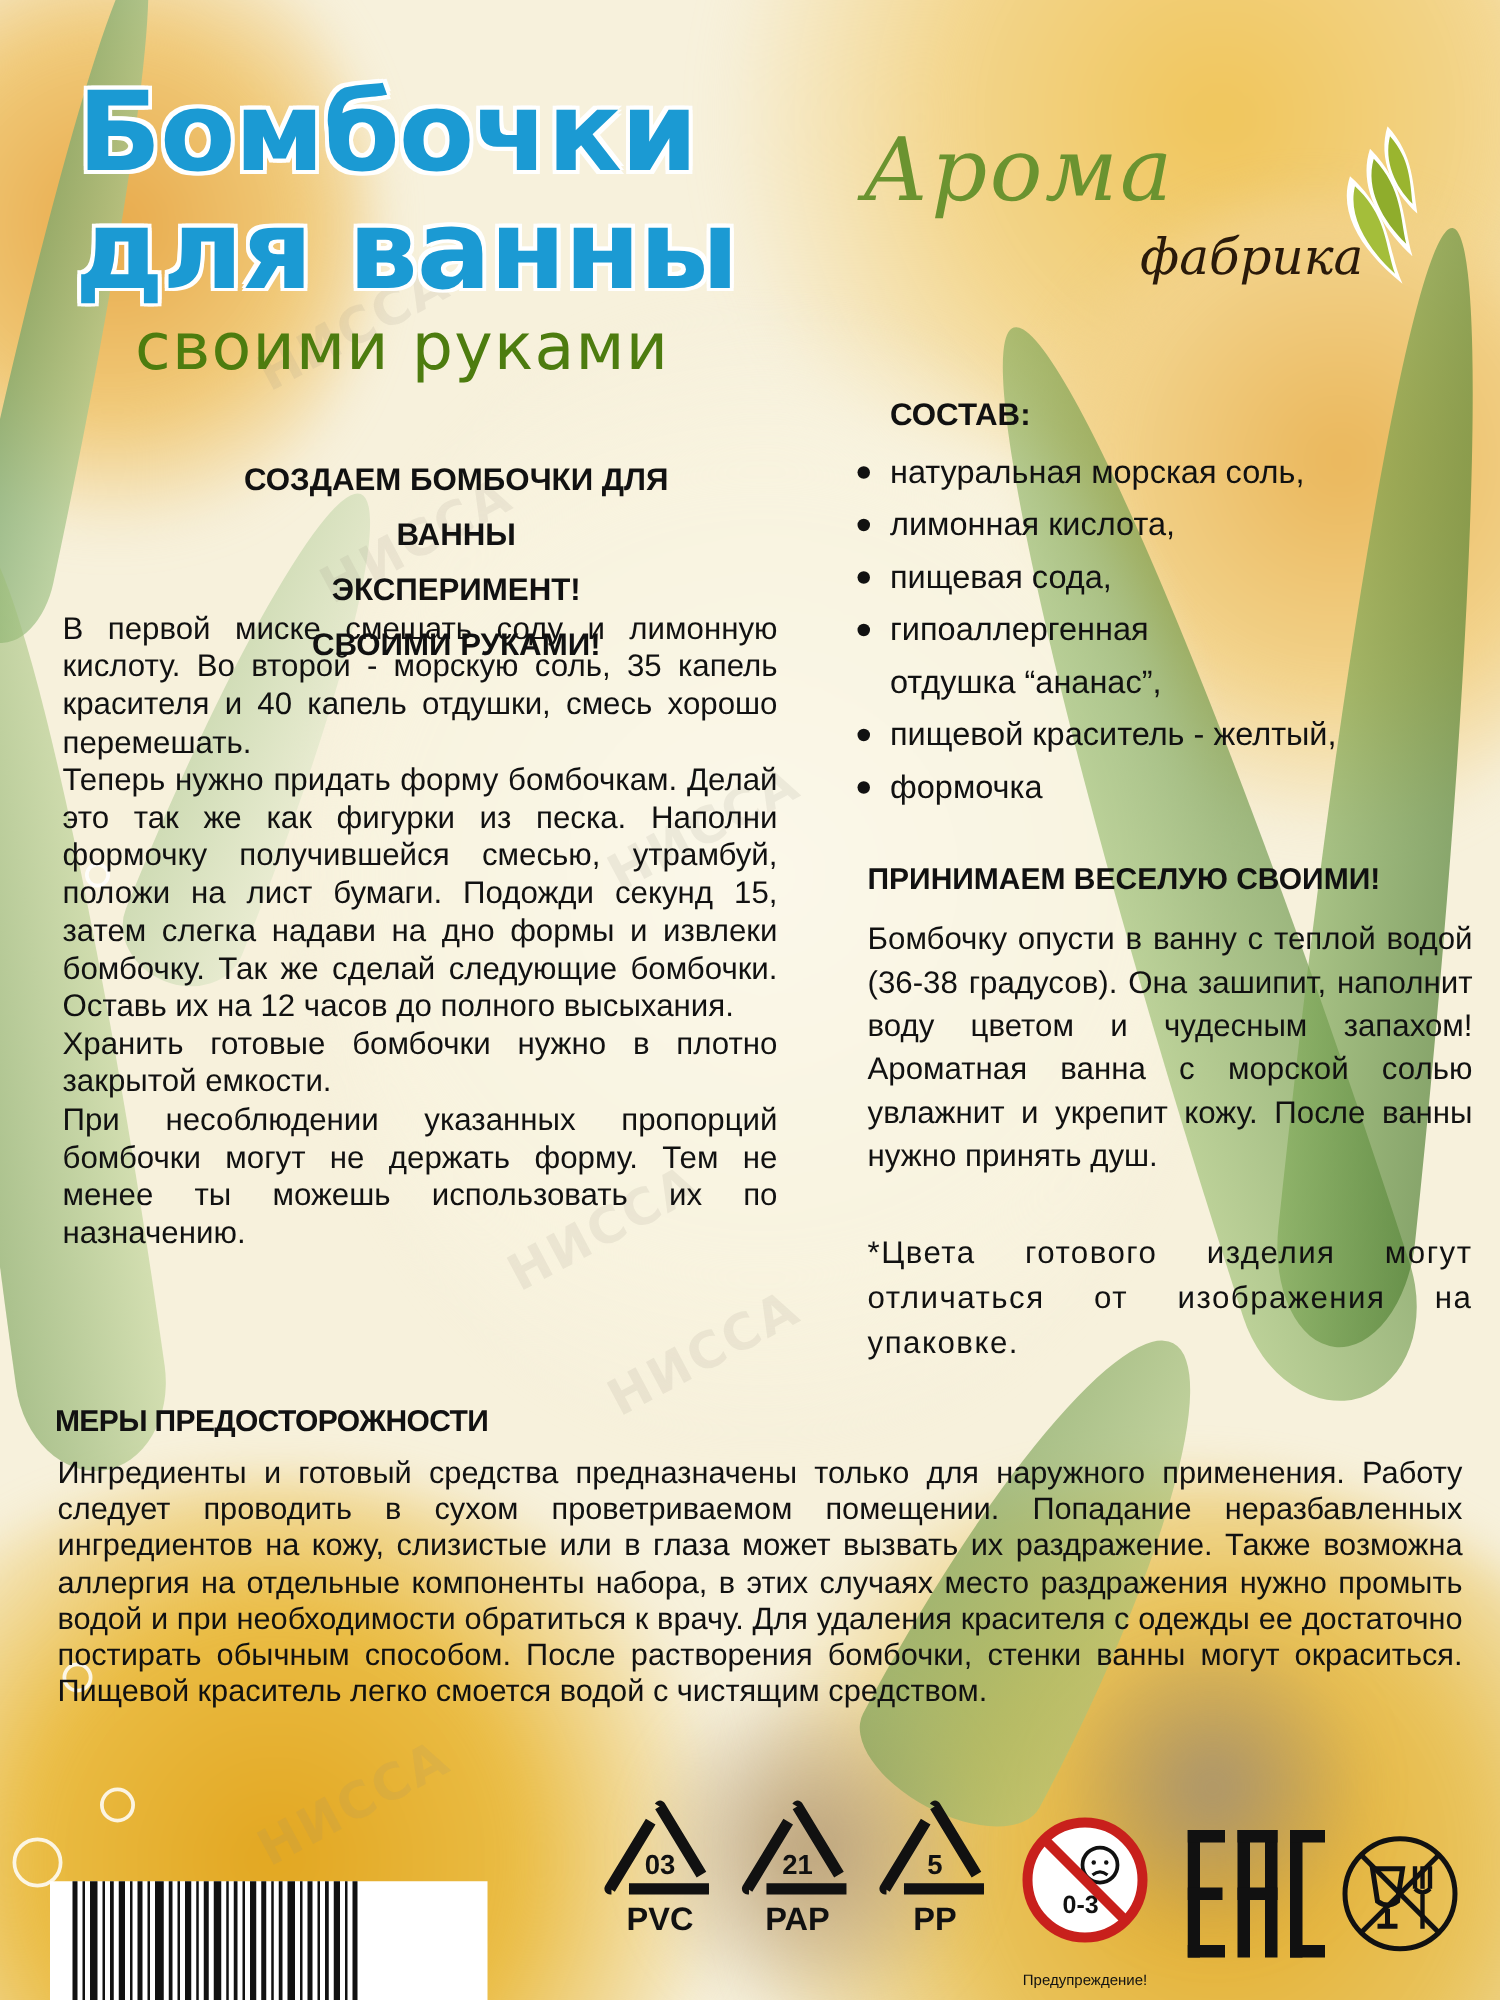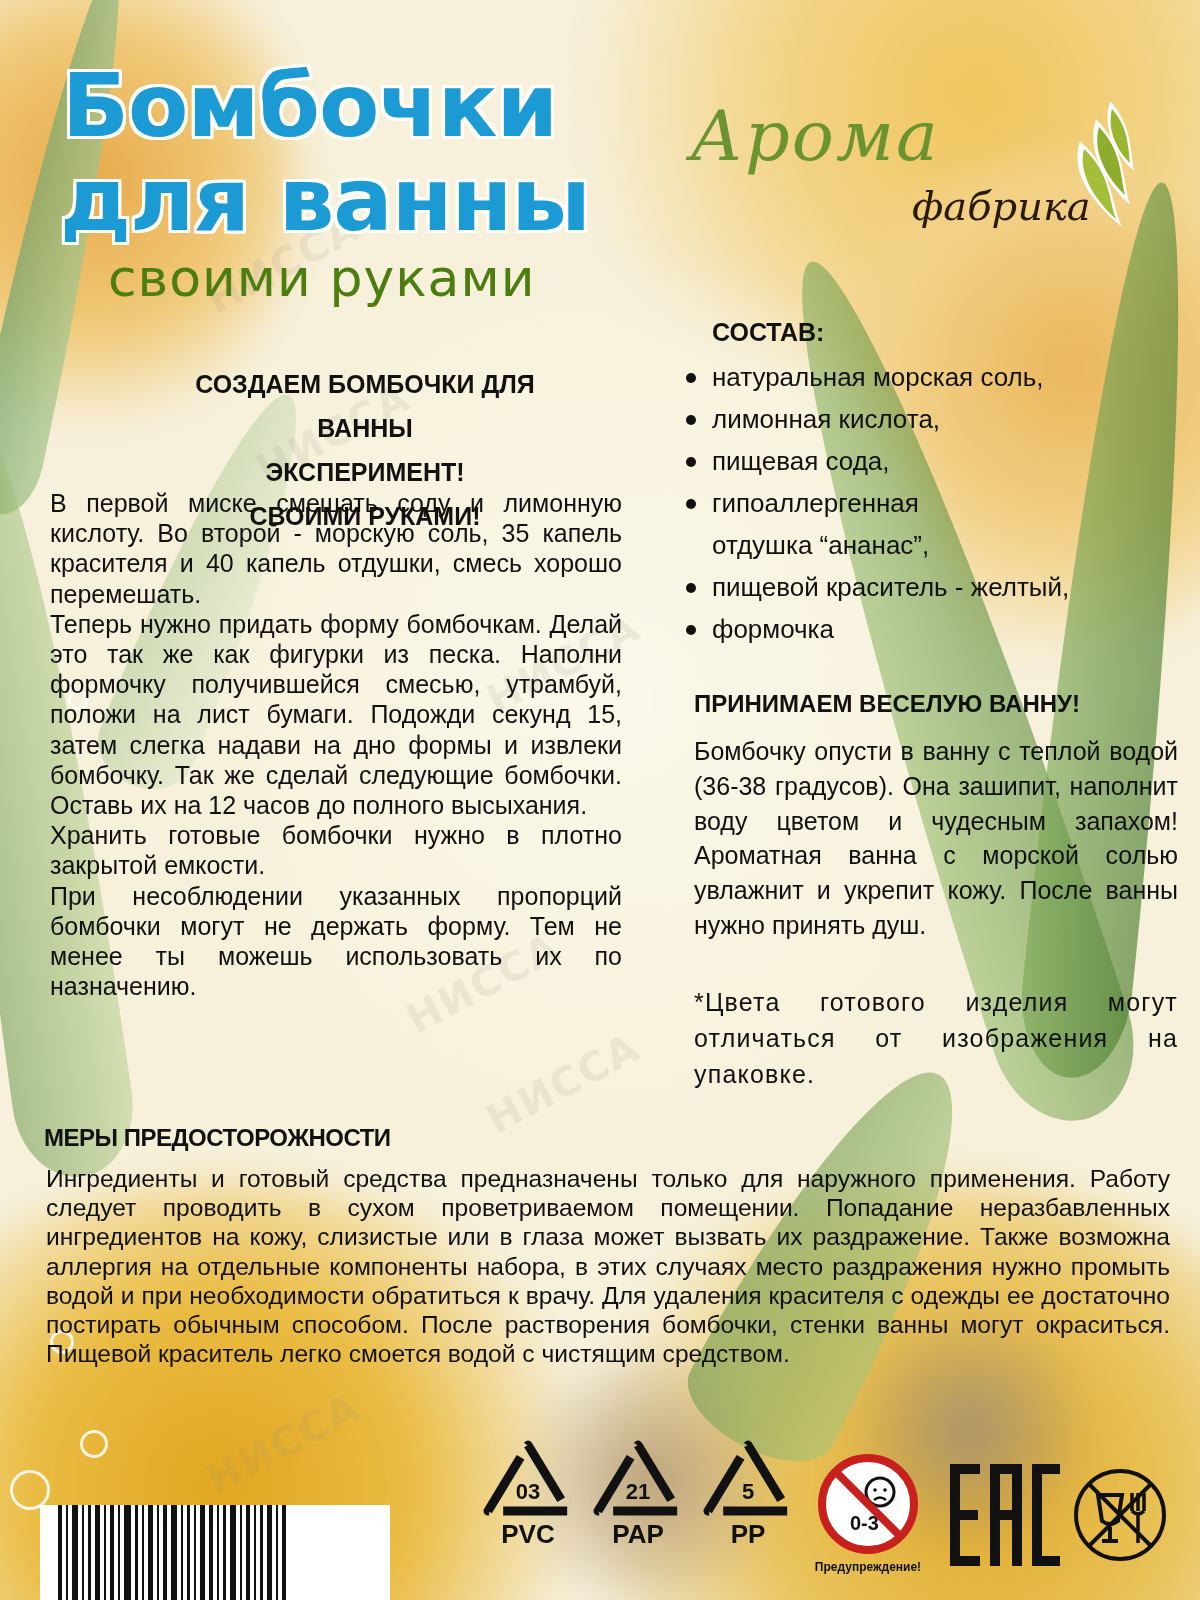--- a/index.html
+++ b/index.html
@@ -66,21 +66,21 @@
   .prec-h { position: absolute; left: 44px; top: 1124px; font-weight: bold; font-size: 24px; letter-spacing: -.5px; }
   .prec-body { position: absolute; left: 46px; top: 1164px; width: 1124px; font-size: 24.6px; line-height: 29.2px; text-align: justify; }
 
   
   .barcode { position: absolute; left: 40px; top: 1505px; width: 350px; height: 95px; background: #fff; display: flex; align-items: stretch; padding: 0 18px; box-sizing: border-box; gap: 0; }
   .barcode span { display: block; background: #111; margin-right: 4px; }
   .recycle { position: absolute; top: 1439px; width: 92px; text-align: center; }
   .recycle .code { position: absolute; left: 0; right: 0; top: 40px; font-weight: bold; font-size: 22px; }
   .recycle .lbl { display: block; font-weight: bold; font-size: 26px; margin-top: -4px; }
   .age { position: absolute; left: 808px; top: 1452px; width: 120px; text-align: center; }
-  .age .warn { display: block; font-size: 12px; font-weight: bold; margin-top: 0; }
+  .age .warn { display: block; font-size: 12px; font-weight: normal; margin-top: 16px; }
   .eac { position: absolute; left: 950px; top: 1460px; }
   .nofood { position: absolute; left: 1070px; top: 1465px; }
 </style>
 </head>
 <body>
 
 <div class="bg">
   <div class="blob b1"></div>
     <div class="blob b2"></div>
     <div class="blob b3"></div>
@@ -142,21 +142,21 @@
   <div class="sostav-h">СОСТАВ:</div>
   <ul class="sostav-list">
     <li><span class="dot"></span><span>натуральная морская соль,</span></li>
     <li><span class="dot"></span><span>лимонная кислота,</span></li>
     <li><span class="dot"></span><span>пищевая сода,</span></li>
     <li style="width:270px;"><span class="dot"></span><span>гипоаллергенная отдушка “ананас”,</span></li>
     <li><span class="dot"></span><span>пищевой краситель - желтый,</span></li>
     <li><span class="dot"></span><span>формочка</span></li>
   </ul>
 
-  <div class="bath-h">ПРИНИМАЕМ ВЕСЕЛУЮ ВАННУ!</div>
+  <div class="bath-h">ПРИНИМАЕМ ВЕСЕЛУЮ СВОИМИ!</div>
   <div class="bath-body">Бомбочку опусти в ванну с теплой водой (36-38 градусов). Она зашипит, наполнит воду цветом и чудесным запахом! Ароматная ванна с морской солью увлажнит и укрепит кожу. После ванны нужно принять душ.</div>
   <div class="note">*Цвета готового изделия могут отличаться от изображения на упаковке.</div>
 
   <div class="prec-h">МЕРЫ ПРЕДОСТОРОЖНОСТИ</div>
   <div class="prec-body">Ингредиенты и готовый средства предназначены только для наружного применения. Работу следует проводить в сухом проветриваемом помещении. Попадание неразбавленных ингредиентов на кожу, слизистые или в глаза может вызвать их раздражение. Также возможна аллергия на отдельные компоненты набора, в этих случаях место раздражения нужно промыть водой и при необходимости обратиться к врачу. Для удаления красителя с одежды ее достаточно постирать обычным способом. После растворения бомбочки, стенки ванны могут окраситься. Пищевой краситель легко смоется водой с чистящим средством.</div>
 
   <div class="barcode">
     <span style="width:4px"></span>
       <span style="width:2px"></span>
       <span style="width:6px"></span>

